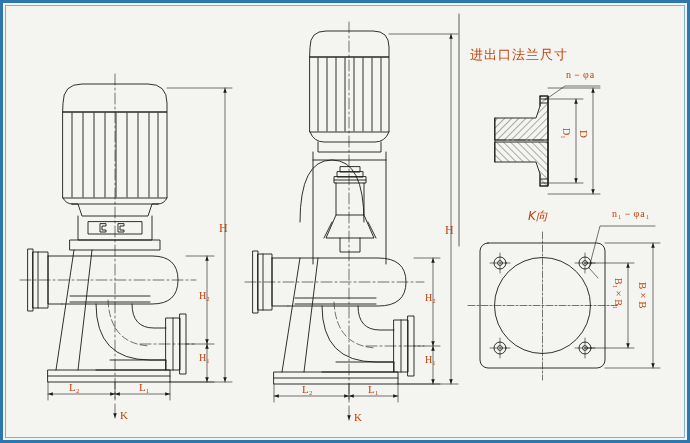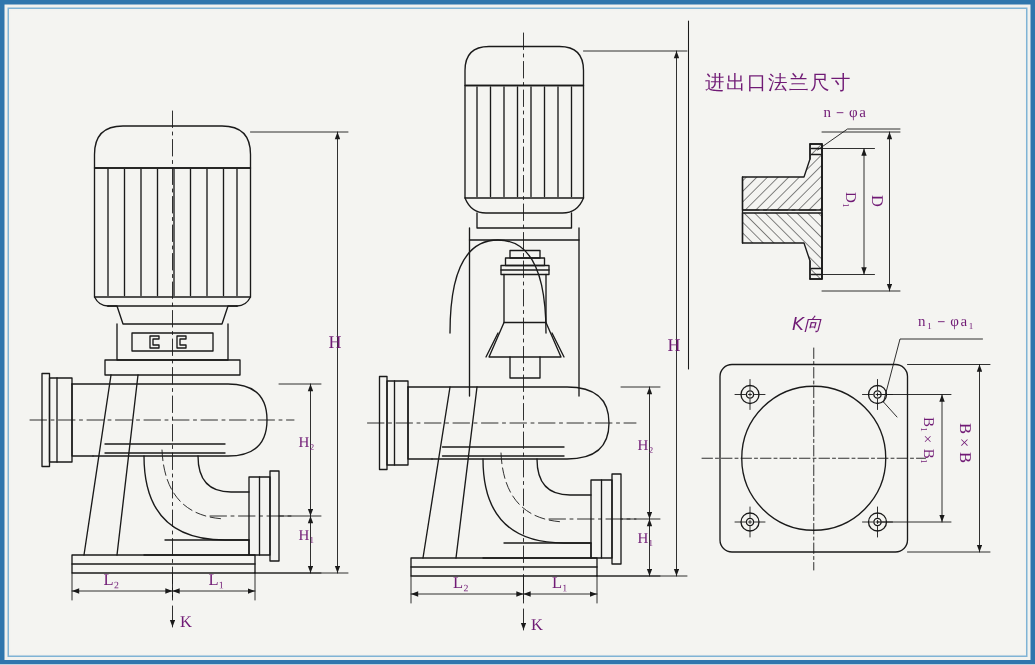--- a/index.html
+++ b/index.html
@@ -30,21 +30,21 @@
     pointer-events:none;
   }
   .paper{
     position:absolute;left:7px;top:7px;width:676px;height:429px;
     background:#f4f4f1;
   }
   svg#dwg{position:absolute;left:0;top:0;}
   .lbl{
     position:absolute;
     font-family:"Liberation Serif", serif;
-    color:#701a75;
+    color:#c2410c;
     white-space:nowrap;
     user-select:none;
   }
   .cn{font-family:"DejaVu Sans", sans-serif;}
   .vert{writing-mode:vertical-rl;text-orientation:mixed;}
 </style>
 </head>
 <body>
 
 <div id="sheet">
@@ -317,21 +317,21 @@
   <div class="lbl" style="left:120px;top:409px;font-size:11px;">K</div>
 
   <div class="lbl" style="left:445px;top:223px;font-size:12px;">H</div>
   <div class="lbl" style="left:425px;top:292px;font-size:10px;">H₂</div>
   <div class="lbl" style="left:425px;top:354px;font-size:10px;">H₁</div>
   <div class="lbl" style="left:302px;top:383px;font-size:11px;">L₂</div>
   <div class="lbl" style="left:368px;top:383px;font-size:11px;">L₁</div>
   <div class="lbl" style="left:354px;top:411px;font-size:11px;">K</div>
 
   <div class="lbl cn" style="left:470px;top:46px;font-size:13px;letter-spacing:1px;">进出口法兰尺寸</div>
-  <div class="lbl" style="left:549px;top:68px;font-size:10px;letter-spacing:1px;">n－φa</div>
+  <div class="lbl" style="left:566px;top:68px;font-size:10px;letter-spacing:1px;">n－φa</div>
   <div class="lbl vert" style="left:561px;top:128px;font-size:10px;">D₁</div>
   <div class="lbl vert" style="left:578px;top:130px;font-size:11px;">D</div>
 
   <div class="lbl cn" style="left:528px;top:208px;font-size:12px;font-style:italic;">K向</div>
   <div class="lbl" style="left:612px;top:207px;font-size:10px;letter-spacing:1px;text-align:center;">n₁－φa₁</div>
   <div class="lbl vert" style="left:613px;top:278px;font-size:10px;">B₁×B₁</div>
   <div class="lbl vert" style="left:637px;top:282px;font-size:11px;">B×B</div>
 
   <div class="frame-inner"></div>
   <div class="frame-outer"></div>

